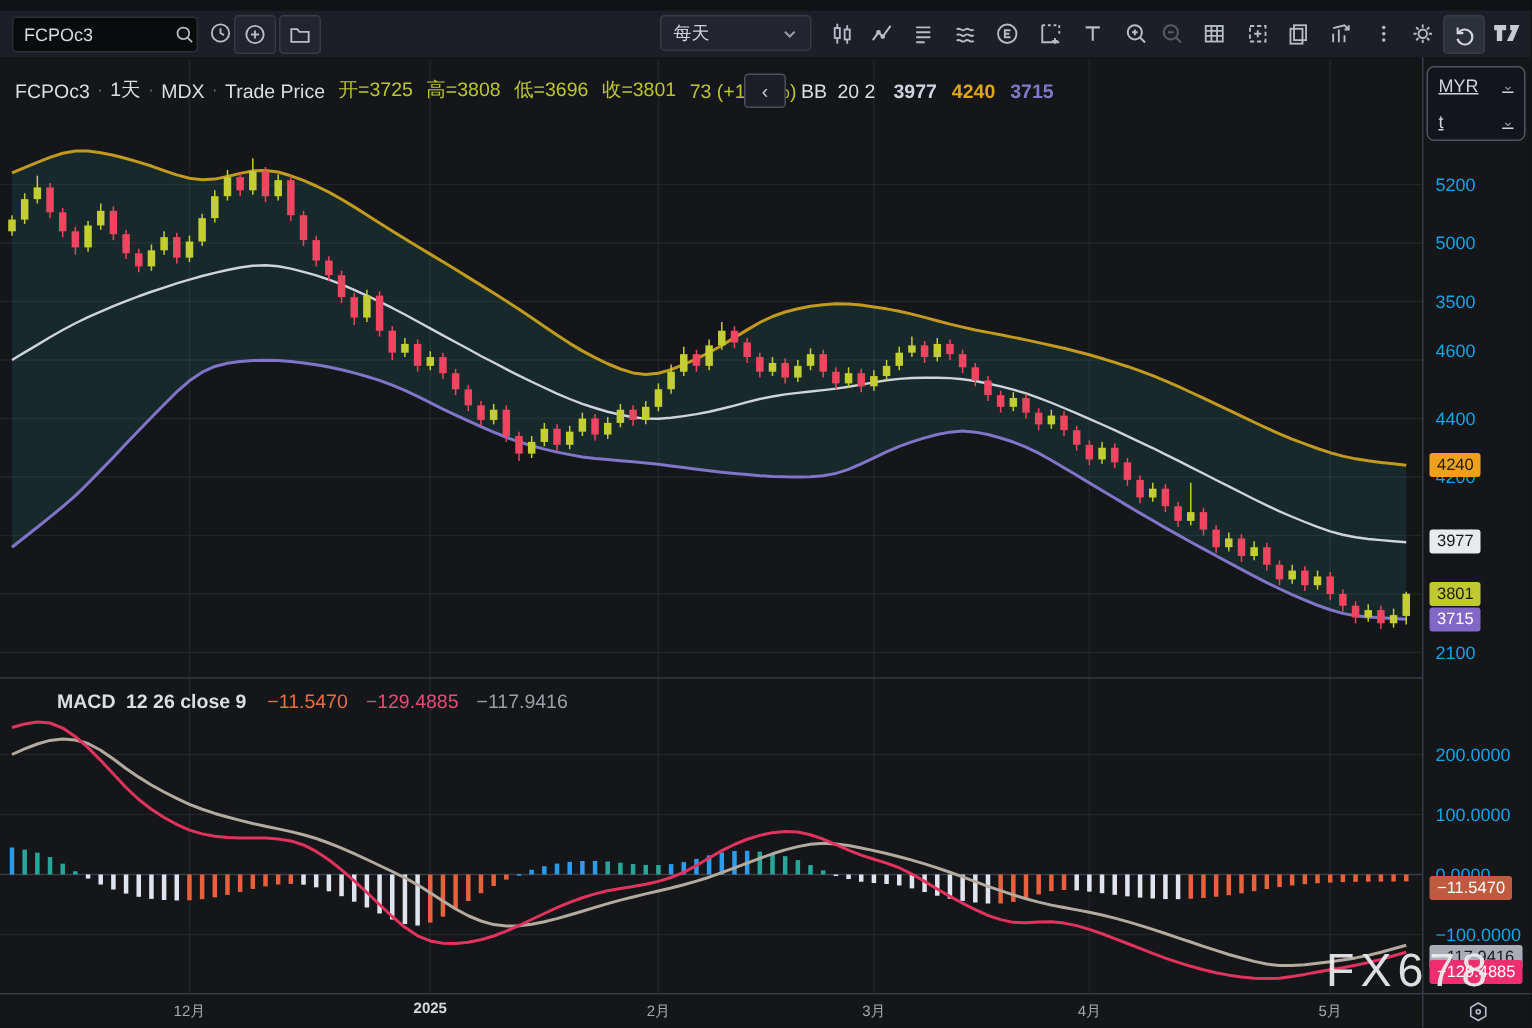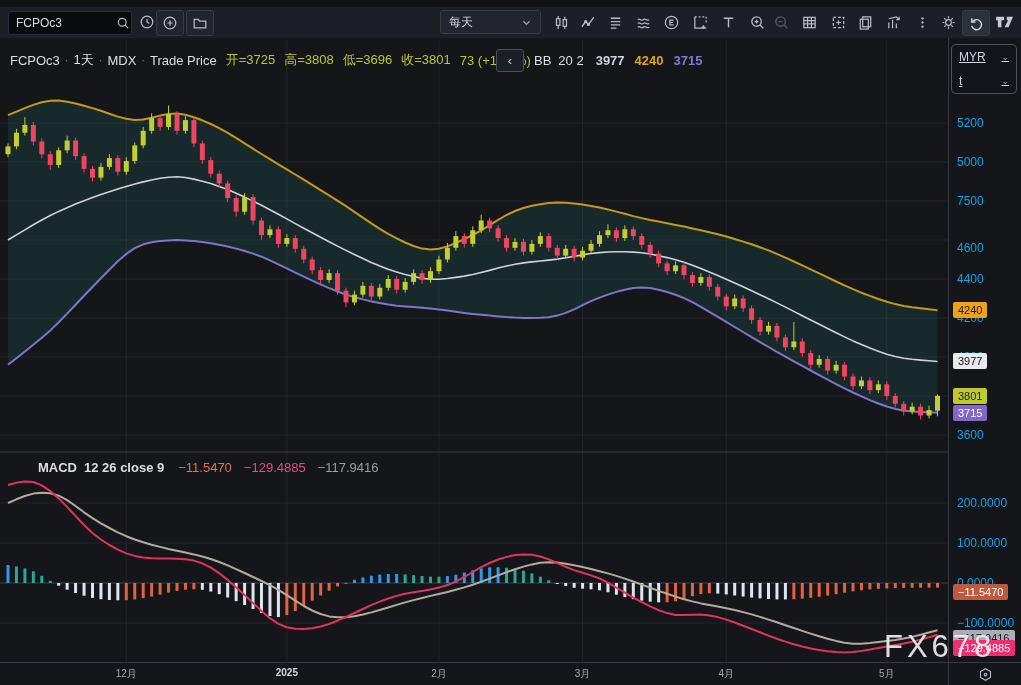--- a/index.html
+++ b/index.html
@@ -598,27 +598,27 @@
   <span class="lg-white" style="font-weight:bold;">MACD</span>
   <span class="lg-white" style="margin-left:7px;font-weight:bold;">12 26 close 9</span>
   <span style="color:#e8703f;margin-left:14px;">−11.5470</span>
   <span style="color:#ea4a78;margin-left:12px;">−129.4885</span>
   <span style="color:#9b9ea5;margin-left:12px;">−117.9416</span>
 </div>
 
 <div class="axis" id="price-axis">
     <div class="tick" style="top: 85px;">5200</div>
     <div class="tick" style="top: 124px;">5000</div>
-    <div class="tick" style="top: 163px;">7500</div>
-    <div class="tick" style="top: 210px;">4600</div>
+    <div class="tick" style="top: 163px;">3500</div>
+    <div class="tick" style="top: 196px;">4600</div>
     <div class="tick" style="top: 241px;">4400</div>
     <div class="tick" style="top: 280px;">4200</div>
     <div class="tick" style="top: 319px;">4000</div>
     <div class="tick" style="top: 358px;">3800</div>
-    <div class="tick" style="top: 397px;">3600</div>
+    <div class="tick" style="top: 397px;">2100</div>
     <div class="tick" style="top: 465px;">200.0000</div>
     <div class="tick" style="top: 505px;">100.0000</div>
     <div class="tick" style="top: 545px;">0.0000</div>
     <div class="tick" style="top: 585px;">−100.0000</div>
     <div class="badge" style="top: 272.2px; background: rgb(239, 161, 27); color: rgb(35, 28, 0);">4240</div>
     <div class="badge" style="top: 323.485px; background: rgb(233, 234, 236); color: rgb(20, 22, 26);">3977</div>
     <div class="badge" style="top: 357.805px; background: rgb(191, 201, 48); color: rgb(29, 31, 0);">3801</div>
     <div class="badge" style="top: 374.575px; background: rgb(129, 104, 200); color: rgb(255, 255, 255);">3715</div>
     <div class="badge" style="top: 553.619px; background: rgb(192, 90, 62); color: rgb(255, 255, 255);">−11.5470</div>
     <div class="badge" style="top: 600.177px; background: rgb(170, 173, 181); color: rgb(23, 25, 30);">−117.9416</div>

